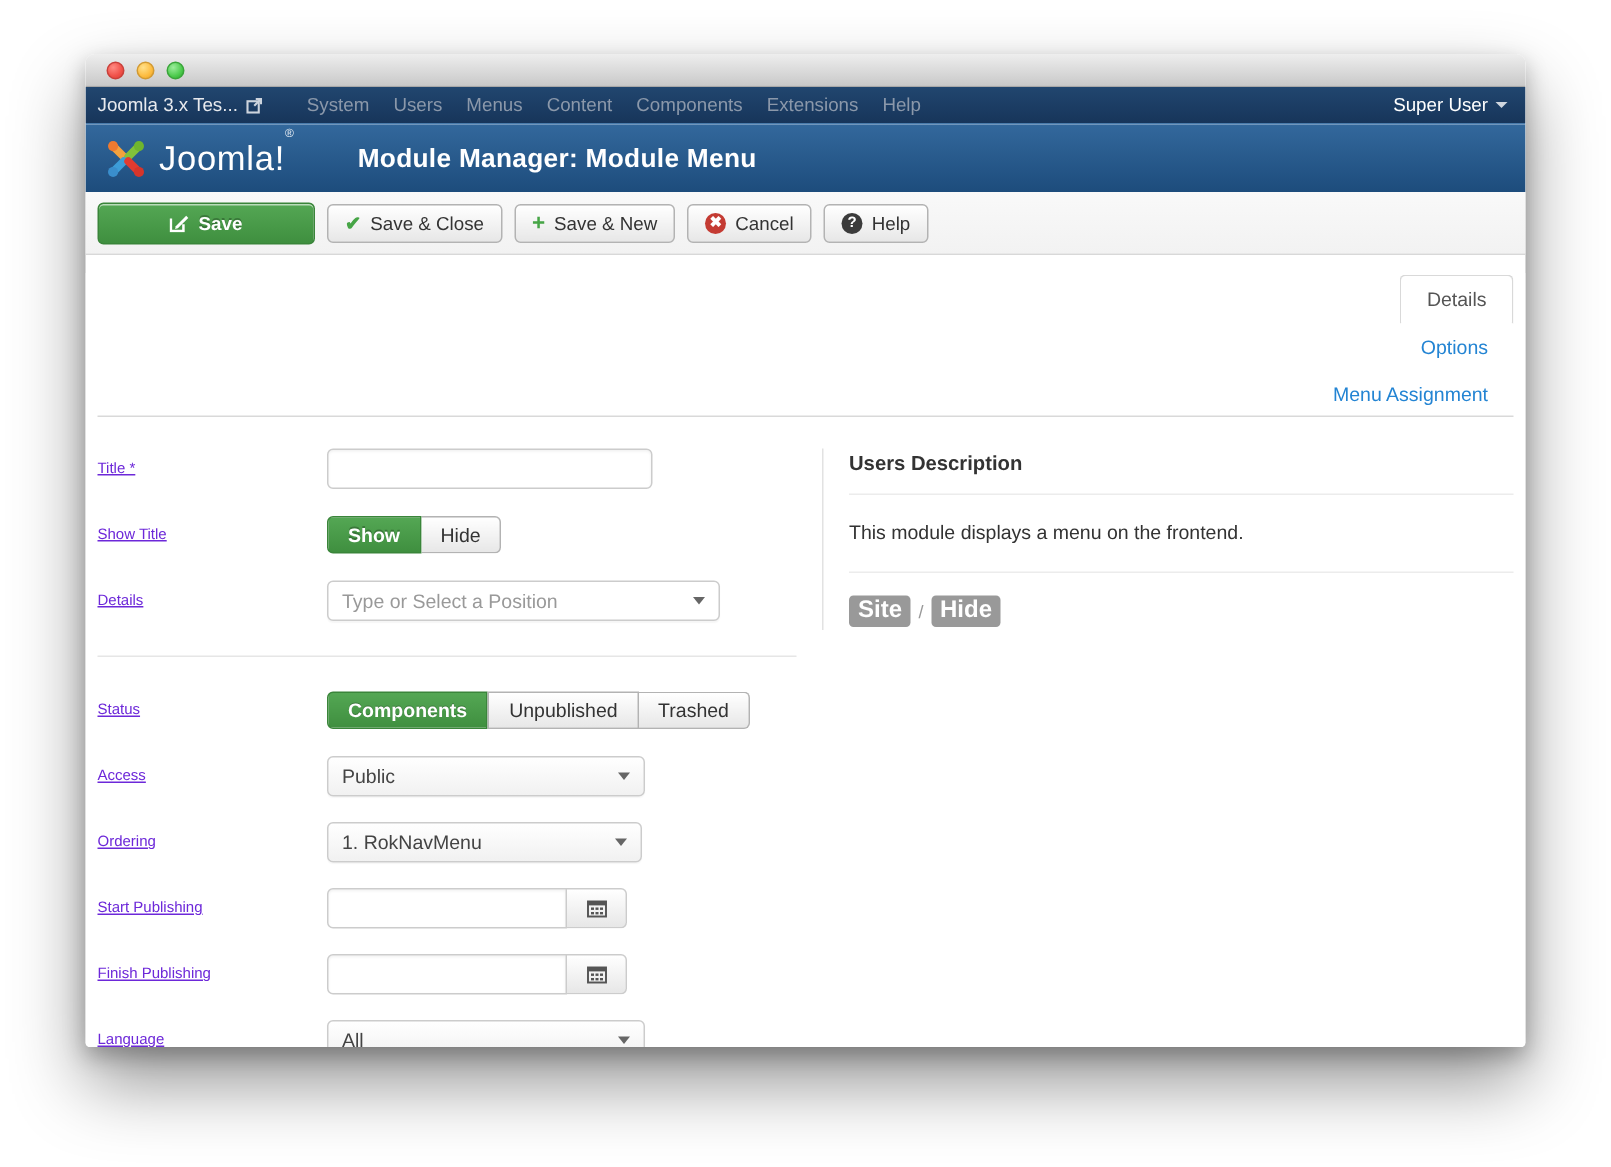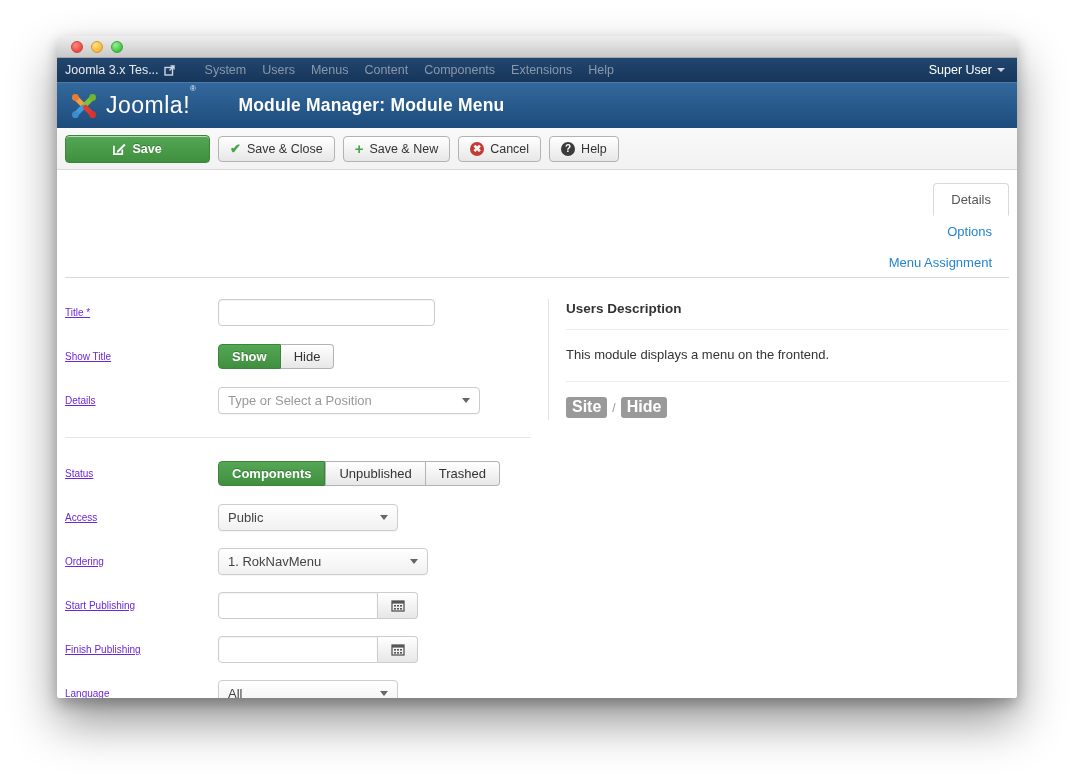--- a/index.html
+++ b/index.html
@@ -104,21 +104,21 @@
 
   .chosen {
     height:27px; border:1px solid #ccc; border-radius:4px; background:linear-gradient(#ffffff,#f1f1f1);
     display:flex; align-items:center; padding:0 9px; font-size:13px; color:#444; cursor:pointer;
     box-shadow:0 1px 1px rgba(0,0,0,.04); position:relative;
   }
   .chosen .chosen-text { flex:1; white-space:nowrap; overflow:hidden; }
   .chosen.placeholder { background:#fff; }
   .chosen.placeholder .chosen-text { color:#999; }
   .dd-arrow { width:0; height:0; border-left:4px solid transparent; border-right:4px solid transparent; border-top:5px solid #666; margin-left:8px; }
-  .w-262 { width:262px; } .w-212 { width:180px; } .w-210 { width:210px; }
+  .w-262 { width:262px; } .w-212 { width:212px; } .w-210 { width:210px; }
 
   .hr-left { border:none; border-top:1px solid #e6e6e6; margin:23px 0 22px 0; }
 
   .input-append { display:inline-flex; }
   .input-append .text-input { width:160px; border-radius:4px 0 0 4px; }
   .cal-btn {
     width:40px; height:27px; border:1px solid #ccc; border-left:none; border-radius:0 4px 4px 0;
     background:linear-gradient(#ffffff,#e7e7e7); display:inline-flex; align-items:center; justify-content:center; cursor:pointer;
   }
 

